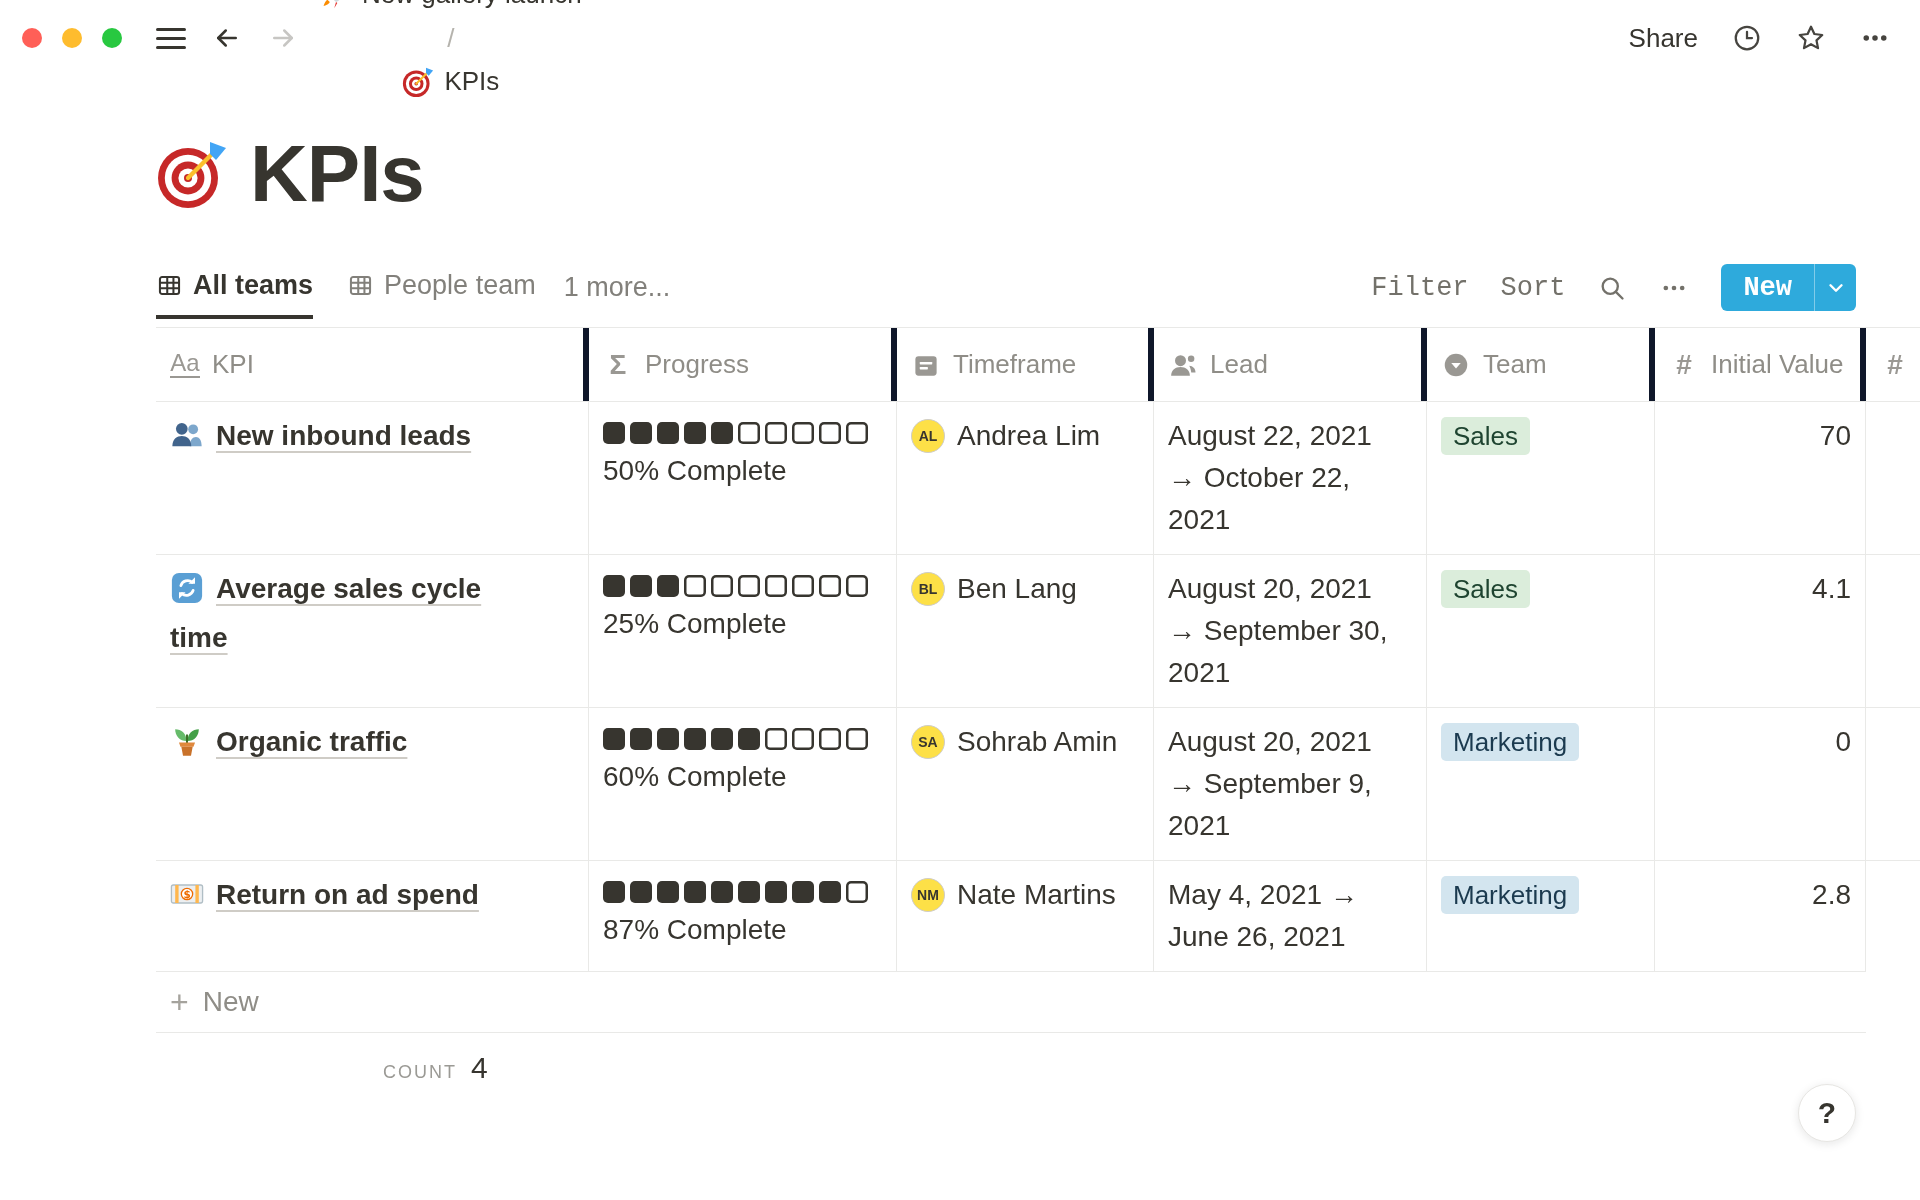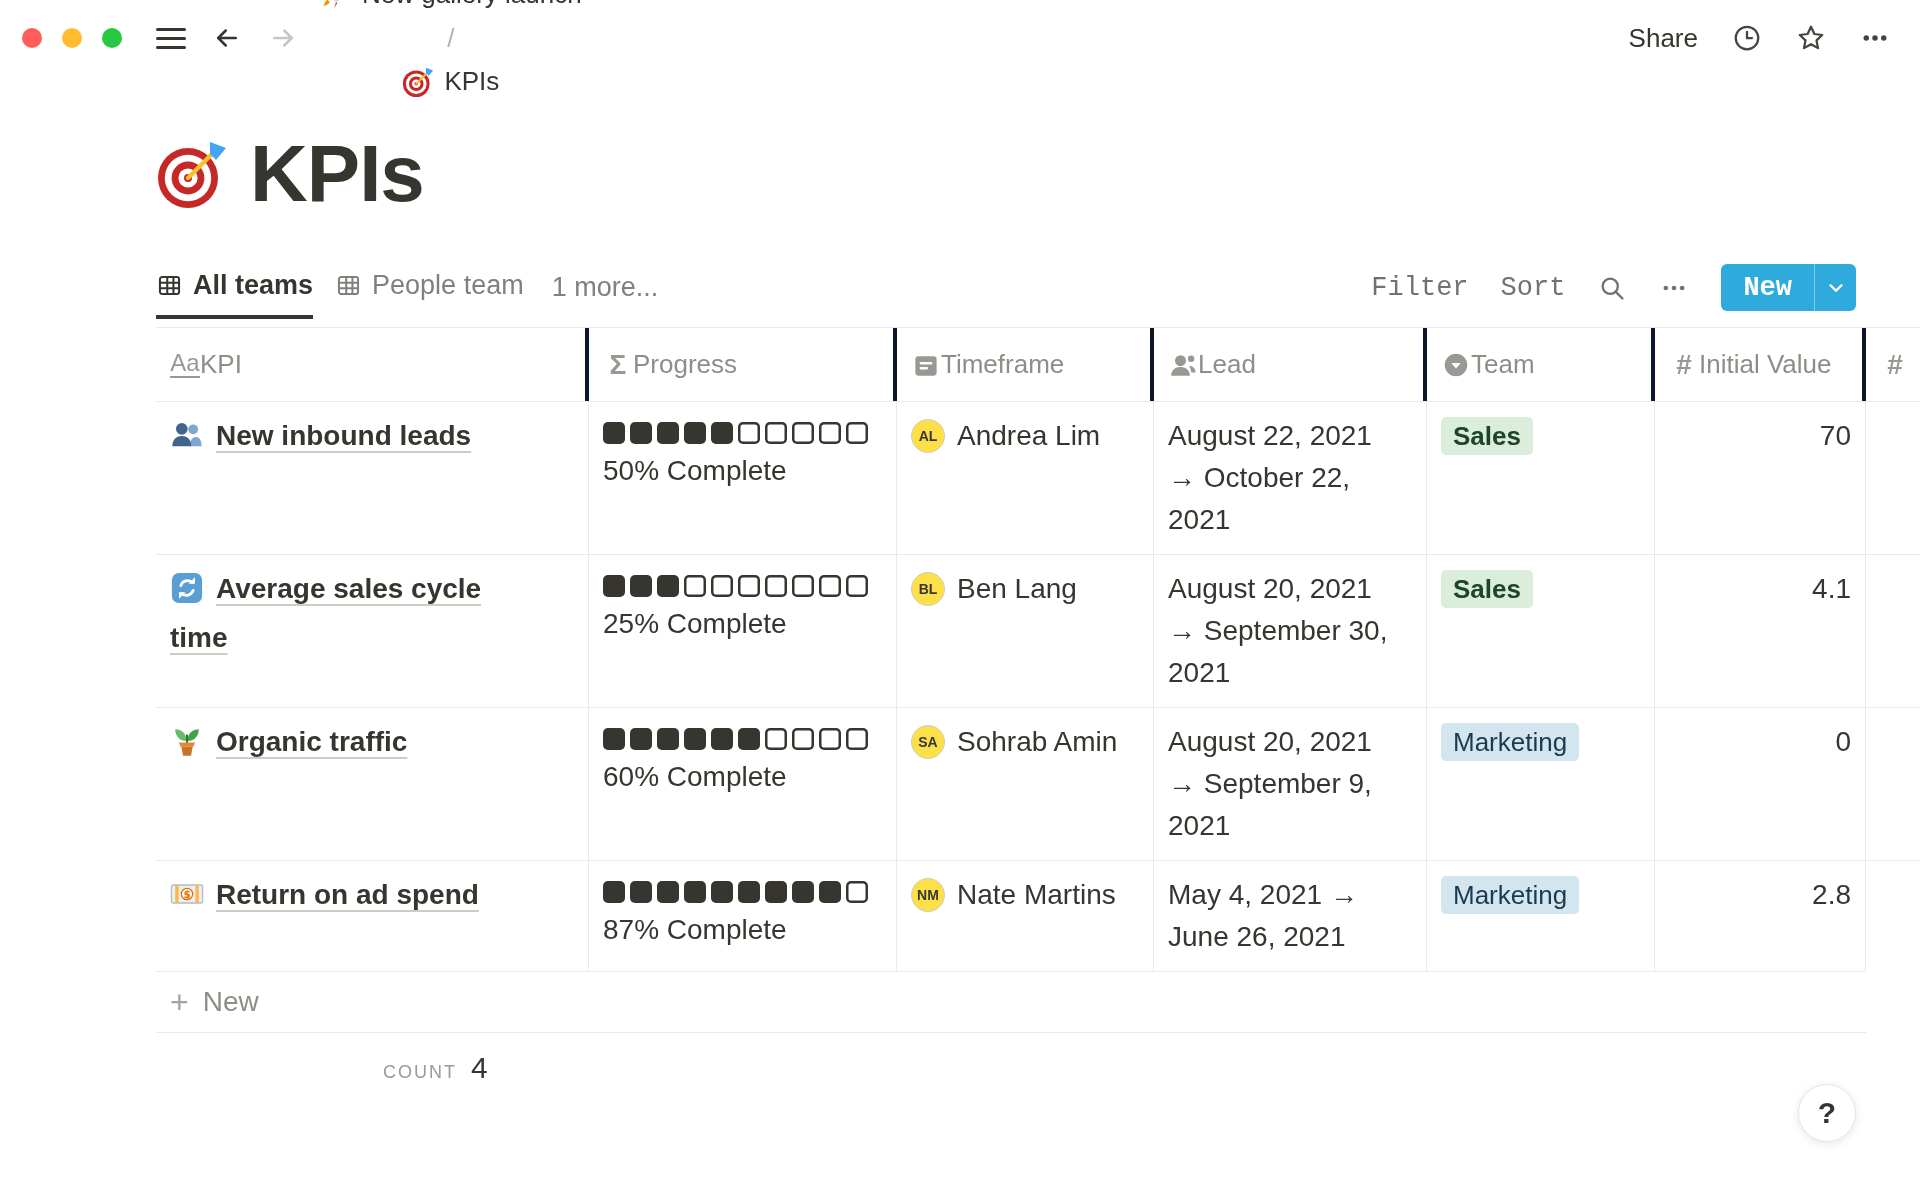--- a/index.html
+++ b/index.html
@@ -22,40 +22,40 @@
   .share { font-size:26px; color:#37352f; cursor:pointer; }
   .tb-ico { width:30px; height:30px; display:flex; align-items:center; justify-content:center; }
 
   
   .title-wrap { margin:52px 0 0 156px; display:flex; align-items:center; gap:22px; }
   .title-emoji svg { width:72px; height:72px; display:block; }
   .page-title { font-size:80px; font-weight:700; letter-spacing:-1px; }
 
   
   .viewbar { margin:44px 156px 0 156px; width:1700px; display:flex; align-items:flex-end; }
-  .tabs { display:flex; align-items:flex-end; gap:22px;justify-content:space-between; }
+  .tabs { display:flex; align-items:flex-end; gap:34px;justify-content:space-between; }
   .tab { display:flex; align-items:center; gap:10px; font-size:27px; color:#82807b;
          padding-bottom:14px; border-bottom:4px solid transparent; cursor:pointer; white-space:nowrap; }
   .tab.active { color:#37352f; font-weight:700; border-bottom-color:#37352f; }
   .tab svg { width:27px; height:27px; }
   .more-views { font-size:27px; color:#82807b; margin-left:28px; padding-bottom:16px; cursor:pointer;text-align:center; }
   .viewbar-right { margin-left:auto; display:flex; align-items:center; gap:32px; padding-bottom:8px;font-family:Liberation Mono, monospace; }
   .vb-text { font-size:27px; color:#73716a; cursor:pointer; }
   .vb-ico { width:30px; height:30px; display:flex; align-items:center; justify-content:center; }
   .new-btn { display:flex; align-items:stretch; background:#2eaadc; border-radius:6px; overflow:hidden;
              height:47px; cursor:pointer; }
   .new-btn-main { color:#fff; font-size:27px; font-weight:700; display:flex; align-items:center; padding:0 22px; }
   .new-btn-arrow { width:42px; display:flex; align-items:center; justify-content:center;
                    border-left:1px solid rgba(255,255,255,.4); }
 
   
   .table { margin:8px 0 0 156px; width:1800px; --cols:433px 308px 257px 273px 228px 211px 90px; }
   .thead { display:grid; grid-template-columns:var(--cols); border-top:1px solid #e9e9e7; }
-  .th { display:flex; align-items:center; padding:0 14px; height:73px;
-        border-right:4px solid #0f172a; color:#8f8d87; font-size:26px; cursor:pointer; }
+  .th { display:flex; align-items:center; gap:12px; padding:0 14px; height:73px;
+        border-right:6px solid #0f172a; color:#8f8d87; font-size:26px; cursor:pointer; }
   .th .hic { display:flex; align-items:center; justify-content:center; width:30px; }
   .ic-aa { font-size:24px; color:#9a9893; border-bottom:2px solid #9a9893; line-height:1; padding-bottom:1px; }
   .ic-sigma { font-size:28px; color:#9a9893; font-weight:700; }
   .ic-hash { font-size:28px; color:#9a9893; font-weight:700; }
   .tr { display:grid; grid-template-columns:var(--cols); }
   .td { border-right:1px solid #e9e9e7; border-top:1px solid #e9e9e7; padding:13px 14px;
         font-size:28px; line-height:42px; cursor:pointer; }
   .kpi-cell .kemoji { display:inline-block; vertical-align:-7px; margin-right:12px; }
   .kpi-cell .kemoji svg { width:34px; height:34px; }
   .kpi-title { font-weight:600; text-decoration:underline; text-decoration-color:#cfccc6;
@@ -63,21 +63,21 @@
   .squares { display:flex; gap:5px; margin:7px 0 6px 0; }
   .sq { width:22px; height:22px; border-radius:5px; }
   .sq.on { background:#37352f; }
   .sq.off { box-shadow:inset 0 0 0 2.5px #37352f; background:#fff; }
   .plabel { font-size:28px; }
   .lead-cell { display:flex; align-items:flex-start; gap:12px; }
   .avatar { flex:0 0 auto; width:34px; height:34px; margin-top:4px; border-radius:50%;
             background:#fde047; border:1px solid #cfcdc8; color:#37352f; font-size:14px; font-weight:700;
             display:flex; align-items:center; justify-content:center; }
   .badge { display:inline-block; font-size:26px; line-height:38px; padding:0 12px; border-radius:5px; }
-  .badge.green { background:#dbeddb; color:#1e4430;font-weight:bold; }
+  .badge.green { background:#dbeddb; color:#1e4430; }
   .badge.blue  { background:#d3e5ef; color:#1b3a4f; }
   .val-cell { text-align:right; }
   .newrow { display:flex; align-items:center; gap:14px; color:#8f8d87; font-size:28px;
             padding:14px 14px; border-top:1px solid #e9e9e7; border-bottom:1px solid #e9e9e7;
             width:1710px; cursor:pointer; }
   .newrow .plus { font-size:32px; color:#a5a39d; line-height:1; }
   .tfoot { margin:18px 0 0 227px; display:flex; align-items:baseline; gap:14px; }
   .count-label { font-size:18px; letter-spacing:2px; color:#9b9a95; }
   .count-value { font-size:30px; color:#37352f; }
 

